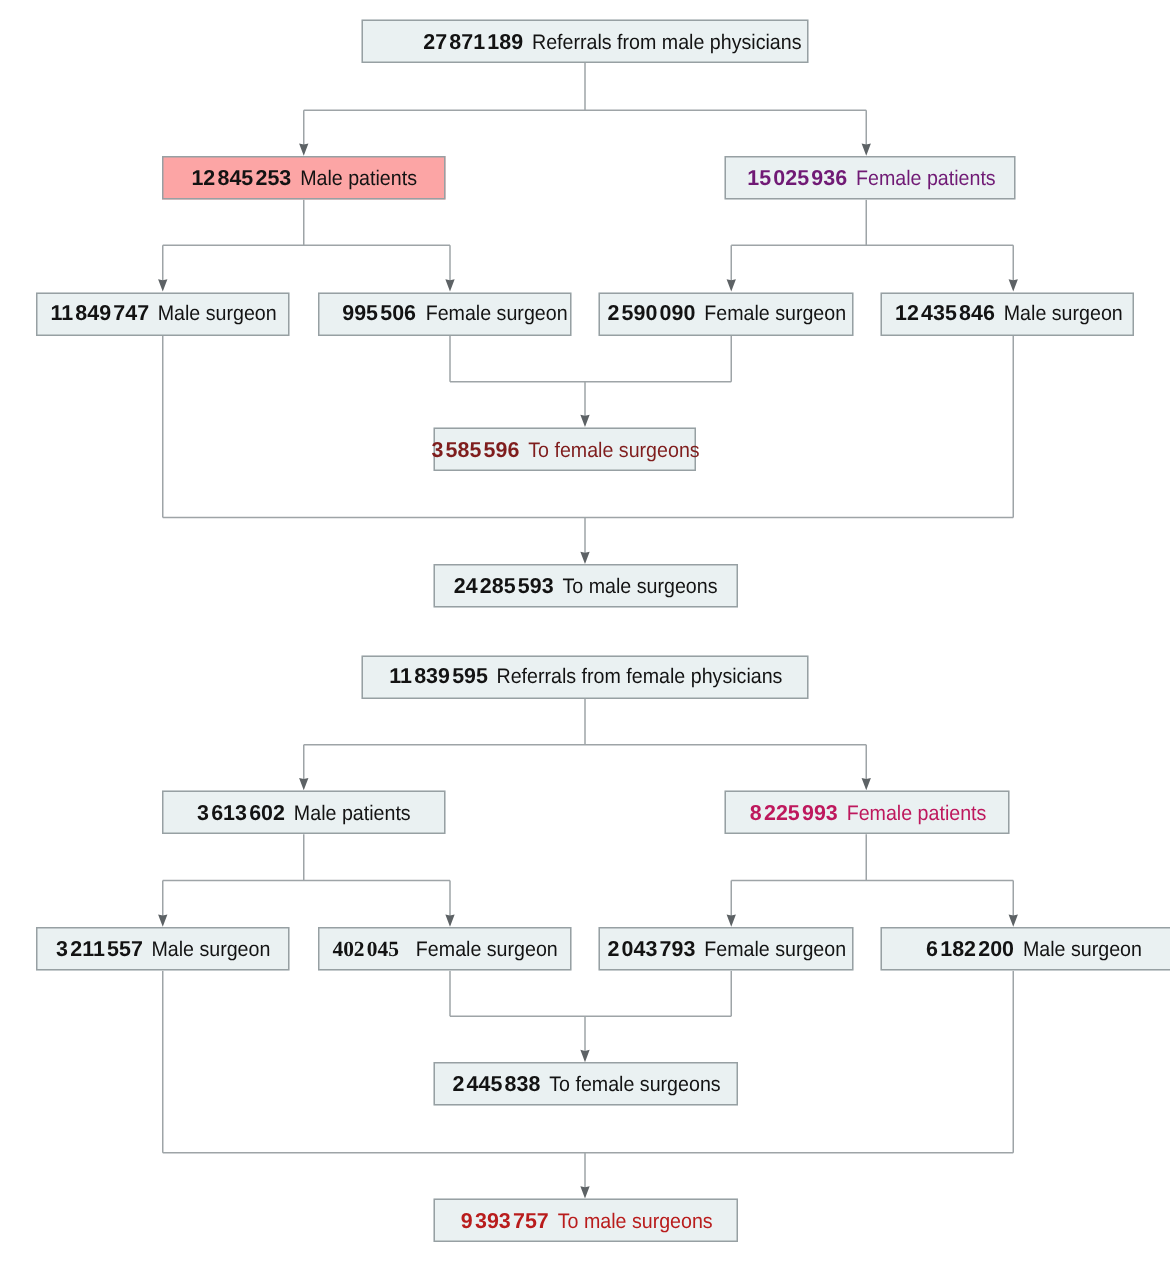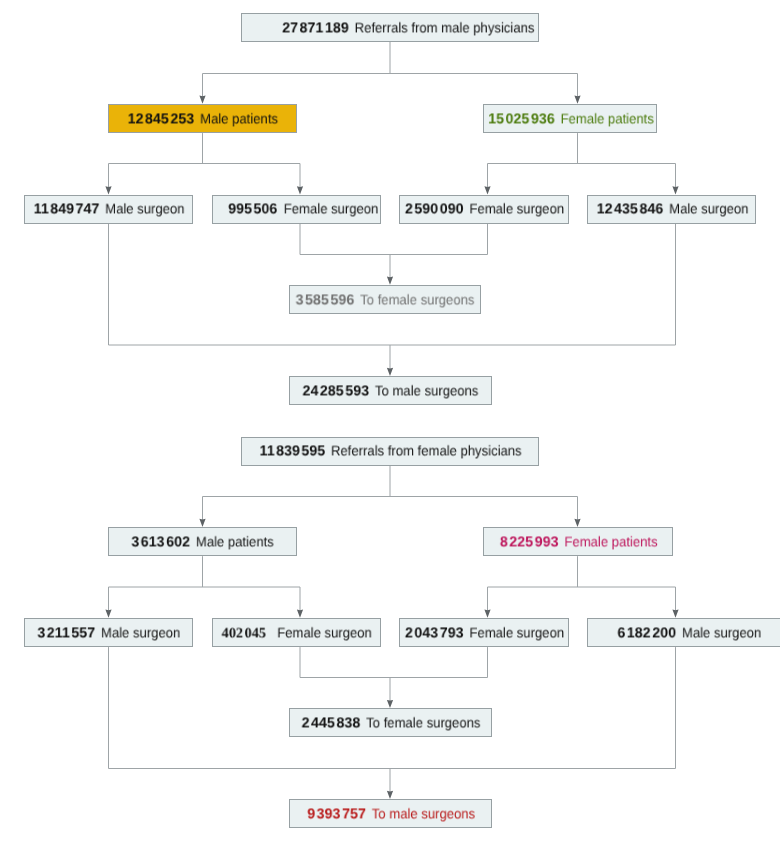--- a/index.html
+++ b/index.html
@@ -92,39 +92,39 @@
       <path d="M108.5 768.5 L675.5 768.5" style="stroke: rgb(158, 164, 167);"></path>
       <path d="M390 768.5 L390 794.8" style="stroke: rgb(158, 164, 167);"></path>
       <path class="arrow" d="M390 799 L386.9 790.8 L390 791.5 L393.1 790.8 Z" style="fill: rgb(93, 98, 101);"></path>
     </g>
   </svg>
 
   <div class="section">
     <div class="node" style="left: 241.3px; top: 12.8px; width: 297.9px; background: rgb(234, 241, 242); border-color: rgb(151, 160, 163); color: rgb(19, 19, 19); padding-left: 36px;">
       <span class="inner"><span class="num" style="width: 71.154px;">27<i class="thin"></i>871<i class="thin"></i>189</span><span class="lbl">Referrals from male physicians</span></span>
     </div>
-    <div class="node" style="left: 107.7px; top: 104.1px; width: 189.8px; background: #eab308; border-color: rgb(151, 160, 163); color: rgb(19, 19, 19);">
+    <div class="node" style="left: 107.7px; top: 104.1px; width: 189.8px; background: #fca5a5; border-color: rgb(151, 160, 163); color: rgb(19, 19, 19);">
       <span class="inner"><span class="num" style="width: 71.154px;">12<i class="thin"></i>845<i class="thin"></i>253</span><span class="lbl">Male patients</span></span>
     </div>
-    <div class="node" style="left: 483.2px; top: 104.1px; width: 174px; background: rgb(234, 241, 242); border-color: rgb(151, 160, 163); color: #4d7c0f;">
+    <div class="node" style="left: 483.2px; top: 104.1px; width: 194px; background: rgb(234, 241, 242); border-color: rgb(151, 160, 163); color: #701a75;">
       <span class="inner"><span class="num" style="width: 71.154px;">15<i class="thin"></i>025<i class="thin"></i>936</span><span class="lbl">Female patients</span></span>
     </div>
     <div class="node" style="left: 24.1px; top: 194.7px; width: 169.3px; background: rgb(234, 241, 242); border-color: rgb(151, 160, 163); color: rgb(19, 19, 19);">
       <span class="inner"><span class="num" style="width: 70.092px;">11<i class="thin"></i>849<i class="thin"></i>747</span><span class="lbl">Male surgeon</span></span>
     </div>
     <div class="node" style="left: 212px; top: 194.7px; width: 169.3px; background: rgb(234, 241, 242); border-color: rgb(151, 160, 163); color: rgb(19, 19, 19);">
       <span class="inner"><span class="num" style="width: 53.1px; margin-left: 14px;">995<i class="thin"></i>506</span><span class="lbl">Female surgeon</span></span>
     </div>
     <div class="node" style="left: 399.4px; top: 194.7px; width: 169.3px; background: rgb(234, 241, 242); border-color: rgb(151, 160, 163); color: rgb(19, 19, 19);">
       <span class="inner"><span class="num" style="width: 62.658px;">2<i class="thin"></i>590<i class="thin"></i>090</span><span class="lbl">Female surgeon</span></span>
     </div>
     <div class="node" style="left: 587.2px; top: 194.7px; width: 169.2px; background: rgb(234, 241, 242); border-color: rgb(151, 160, 163); color: rgb(19, 19, 19);">
       <span class="inner"><span class="num" style="width: 71.154px;">12<i class="thin"></i>435<i class="thin"></i>846</span><span class="lbl">Male surgeon</span></span>
     </div>
-    <div class="node" style="left: 289px; top: 285px; width: 192px; background: rgb(234, 241, 242); border-color: rgb(151, 160, 163); color: #737373;">
+    <div class="node" style="left: 289px; top: 285px; width: 175px; background: rgb(234, 241, 242); border-color: rgb(151, 160, 163); color: #7f1d1d;">
       <span class="inner"><span class="num" style="width: 62.658px;">3<i class="thin"></i>585<i class="thin"></i>596</span><span class="lbl">To female surgeons</span></span>
     </div>
     <div class="node" style="left: 289px; top: 376.3px; width: 202.6px; background: rgb(234, 241, 242); border-color: rgb(151, 160, 163); color: rgb(19, 19, 19);">
       <span class="inner"><span class="num" style="width: 71.154px;">24<i class="thin"></i>285<i class="thin"></i>593</span><span class="lbl">To male surgeons</span></span>
     </div>
   </div>
   <div class="section">
     <div class="node" style="left: 241.3px; top: 436.7px; width: 297.9px; background: rgb(234, 241, 242); border-color: rgb(151, 160, 163); color: rgb(19, 19, 19);">
       <span class="inner"><span class="num" style="width: 70.092px;">11<i class="thin"></i>839<i class="thin"></i>595</span><span class="lbl">Referrals from female physicians</span></span>
     </div>

